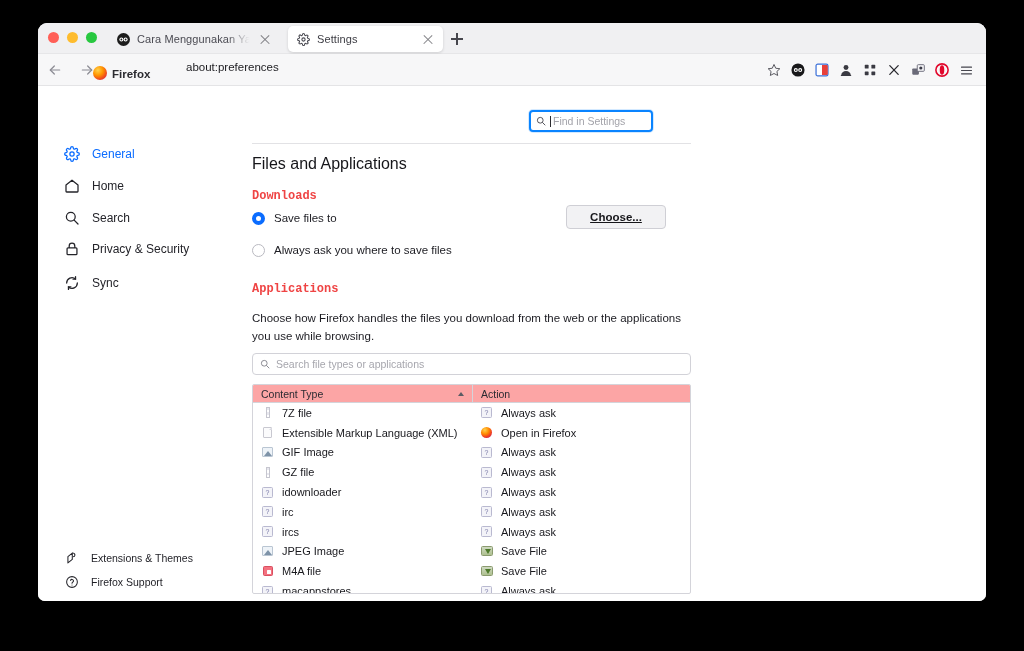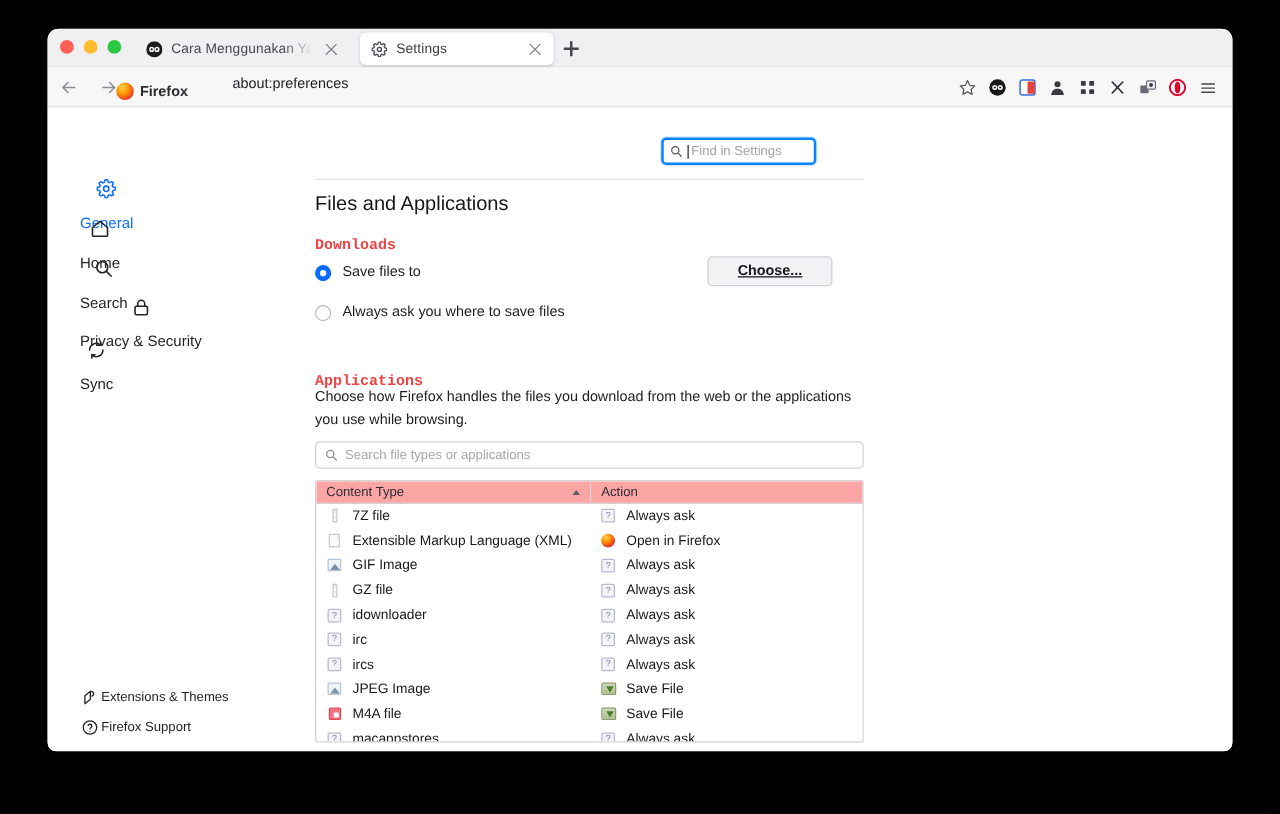--- a/index.html
+++ b/index.html
@@ -174,39 +174,38 @@
   #sidebar {
     position: absolute; left: 0; top: 0;
     width: 177px; height: 100%;
   }
   .side-item {
     position: absolute; left: 26px;
     display: flex; align-items: center; gap: 12px;
     height: 22px;
     font-size: 12px;
     color: #24242a;
-    flex-direction: column;
   }
   .side-item .si-ico {
     width: 16px; height: 16px;
     display: flex; align-items: center; justify-content: center;
     flex: 0 0 16px;
     color: #24242a;
   }
   .side-item.active { color: #0a6cff; }
   .side-item.active .si-ico { color: #0a6cff; }
   #side-general { top: 57px; }
   #side-home    { top: 89px; }
   #side-search  { top: 121px; }
   #side-privacy { top: 152px; }
   #side-sync    { top: 186px; }
 
   .side-foot {
     position: absolute; left: 26px;
-    display: flex; align-items: center; gap: 2px;
+    display: flex; align-items: center; gap: 12px;
     font-size: 10.5px; color: #1f1f25;
     height: 18px;
   }
   .side-foot .si-ico {
     width: 15px; height: 15px; flex: 0 0 15px;
     display: flex; align-items: center; justify-content: center;
   }
   #side-extensions { top: 463px; }
   #side-support    { top: 487px; }
 
@@ -223,21 +222,21 @@
 
   #page-title {
     position: absolute; left: 37px; top: 69px;
     font-size: 16px; color: #16161a; font-weight: 400;
   }
   .sec-head {
     position: absolute; left: 37px;
     font-size: 12px; font-weight: bold; color: #ef4444; font-family: Liberation Mono, monospace;
   }
   #downloads-head { top: 103px; }
-  #applications-head { top: 212px; }
+  #applications-head { top: 196px; }
 
   .radio-row {
     position: absolute; left: 37px;
     display: flex; align-items: center;
     height: 20px;
   }
   #row-save-files { top: 122px; }
   #row-always-ask { top: 154px; }
 
   .radio {

